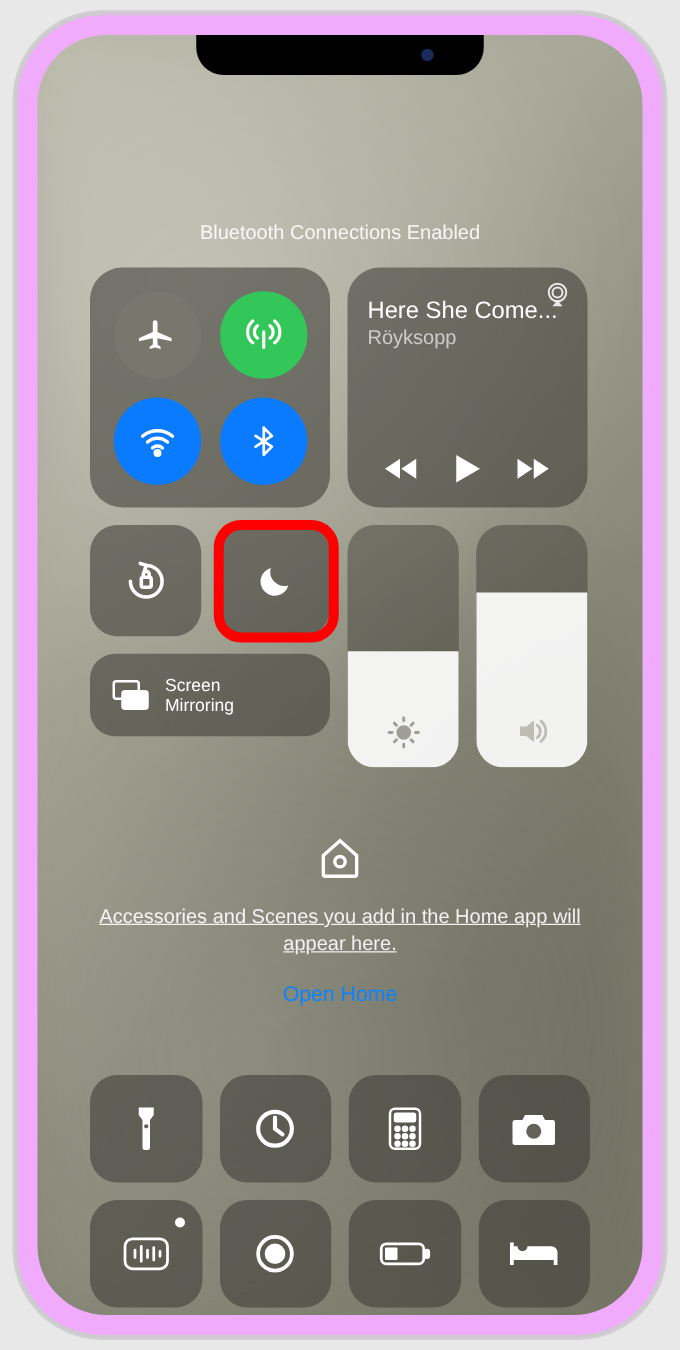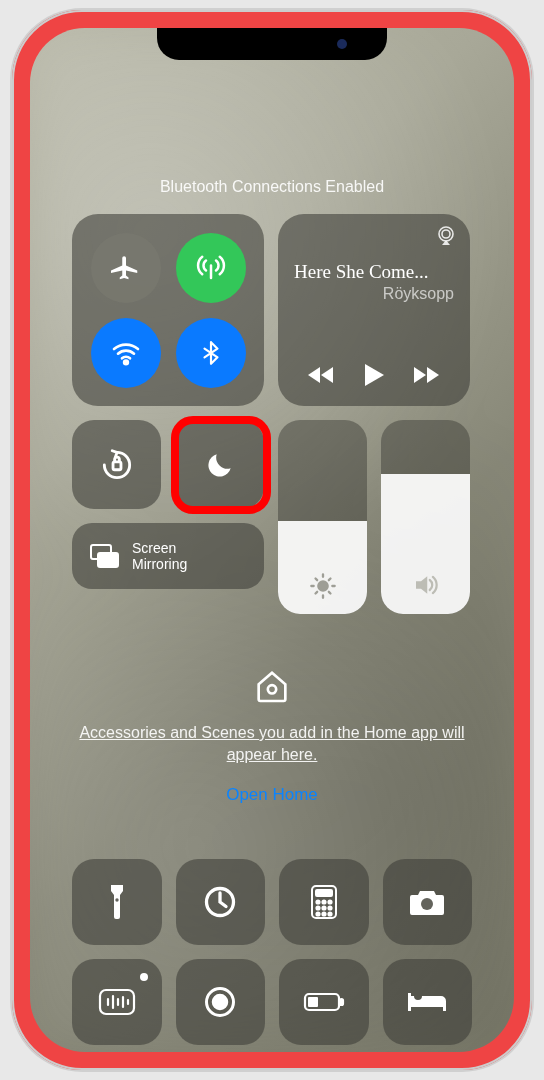--- a/index.html
+++ b/index.html
@@ -8,21 +8,21 @@
       height: 1080px;
       display: flex;
       align-items: center;
       justify-content: center;
       background: #e8e8e8;
       font-family: -apple-system, 'Helvetica Neue', Arial, sans-serif;
     }
     .phone-frame {
       width: 520px;
       height: 1060px;
-      background: #ef4444;
+      background: #f0abfc;
       border-radius: 70px;
       padding: 18px;
       position: relative;
       box-shadow: 0 0 0 2px #d0d0d0, inset 0 0 0 2px #ccc;
     }
     .screen {
       width: 100%;
       height: 100%;
       border-radius: 55px;
       overflow: hidden;
@@ -109,32 +109,31 @@
       flex-direction: column;
       position: relative;
     }
     .airplay-icon {
       position: absolute;
       top: 10px;
       right: 12px;
       color: rgba(255,255,255,.85);
     }
     .track-title {
-      margin-top: 33px;
+      margin-top: 10px;
       color: #fff;
       font-size: 19px;
       font-weight: 500;
       white-space: nowrap;
       overflow: hidden;
-      font-family: Liberation Serif, serif;
     }
     .track-artist {
       color: rgba(255,255,255,.65);
       font-size: 16px;
-      text-align: right;
+      text-align: left;
       margin-top: 2px;
     }
     .media-ctrls {
       margin-top: auto;
       display: flex;
       justify-content: space-around;
       align-items: center;
       color: #fff;
     }
     .tile {

